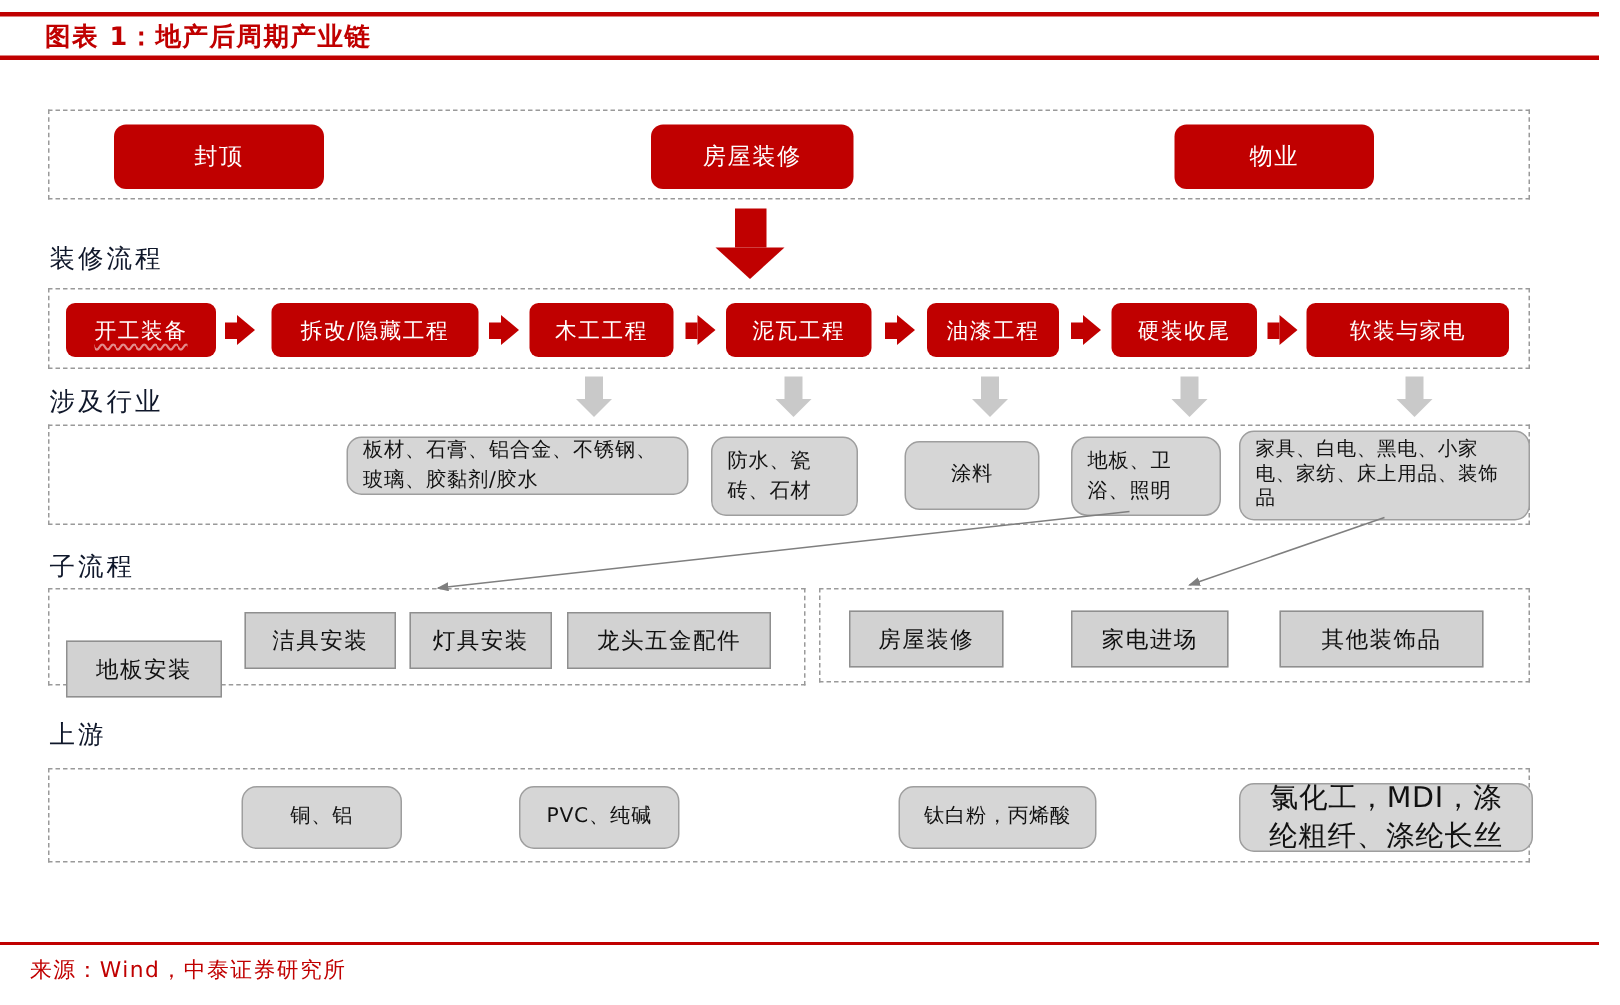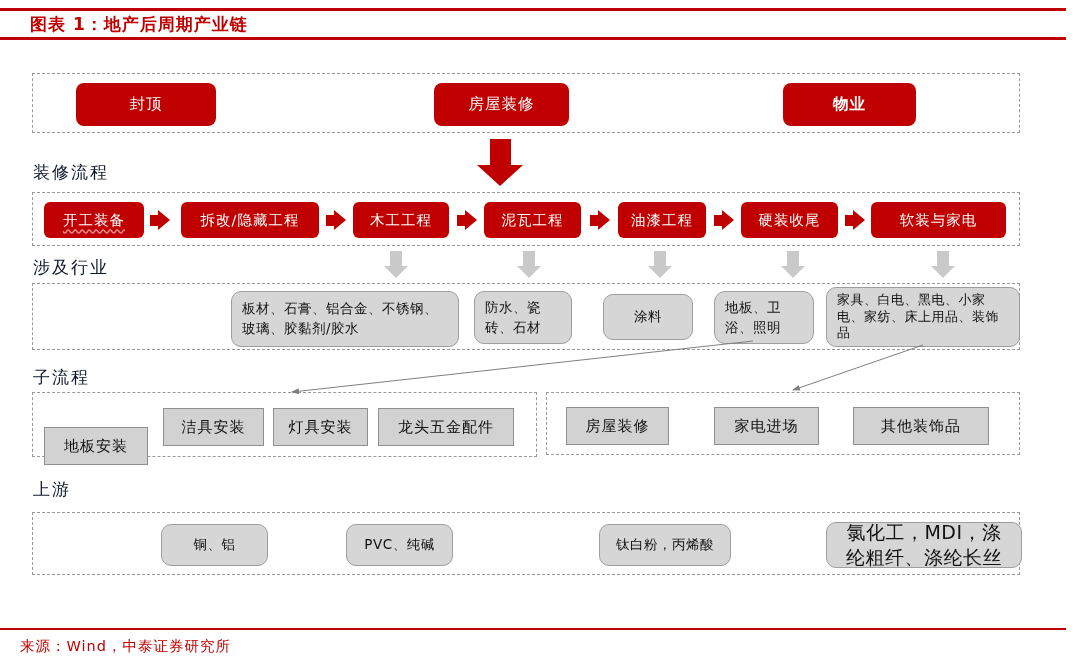--- a/index.html
+++ b/index.html
@@ -59,21 +59,21 @@
   <div class="title">图表 1：地产后周期产业链</div>
   <div class="rule" style="left:0; top:37px; width:1066px; height:3px;"></div>
 
   <div class="dashed-box" style="left:32px; top:73px; width:988px; height:60px;">
     <div class="red-box" style="left:43px; top:9px; width:140px; height:43px;">
       <span>封顶</span>
     </div>
     <div class="red-box" style="left:401px; top:9px; width:135px; height:43px;">
       <span>房屋装修</span>
     </div>
-    <div class="red-box" style="left:750px; top:9px; width:133px; height:43px;font-weight:bold;">
+    <div class="red-box" style="left:750px; top:9px; width:133px; height:43px;">
       <span>物业</span>
     </div>
   </div>
 
   <div class="big-arrow" style="left:477px; top:139px;">
     <span class="bar"></span>
       <span class="tri"></span>
   </div>
 
   <div class="section-label" style="top:161px;">装修流程</div>
@@ -143,21 +143,21 @@
       <span class="tri"></span>
     </div>
   <div class="gray-arrow" style="left:931px; top:251px;">
       <span class="bar"></span>
       <span class="tri"></span>
     </div>
 
   <div class="section-label" style="top:256px;">涉及行业</div>
 
   <div class="dashed-box" style="left:32px; top:283px; width:988px; height:67px;">
-    <div class="gray-round" style="left:198px; top:7px; width:228px; height:56px;">
+    <div class="gray-round" style="left:198px; top:7px; width:228px; height:39px;">
       <span>板材、石膏、铝合金、不锈钢、玻璃、胶黏剂/胶水</span>
     </div>
     <div class="gray-round" style="left:441px; top:7px; width:98px; height:53px;">
       <span>防水、瓷砖、石材</span>
     </div>
     <div class="gray-round center" style="left:570px; top:10px; width:90px; height:46px;">
       <span>涂料</span>
     </div>
     <div class="gray-round" style="left:681px; top:7px; width:100px; height:53px;border-radius:11px;">
       <span>地板、卫浴、照明</span>

